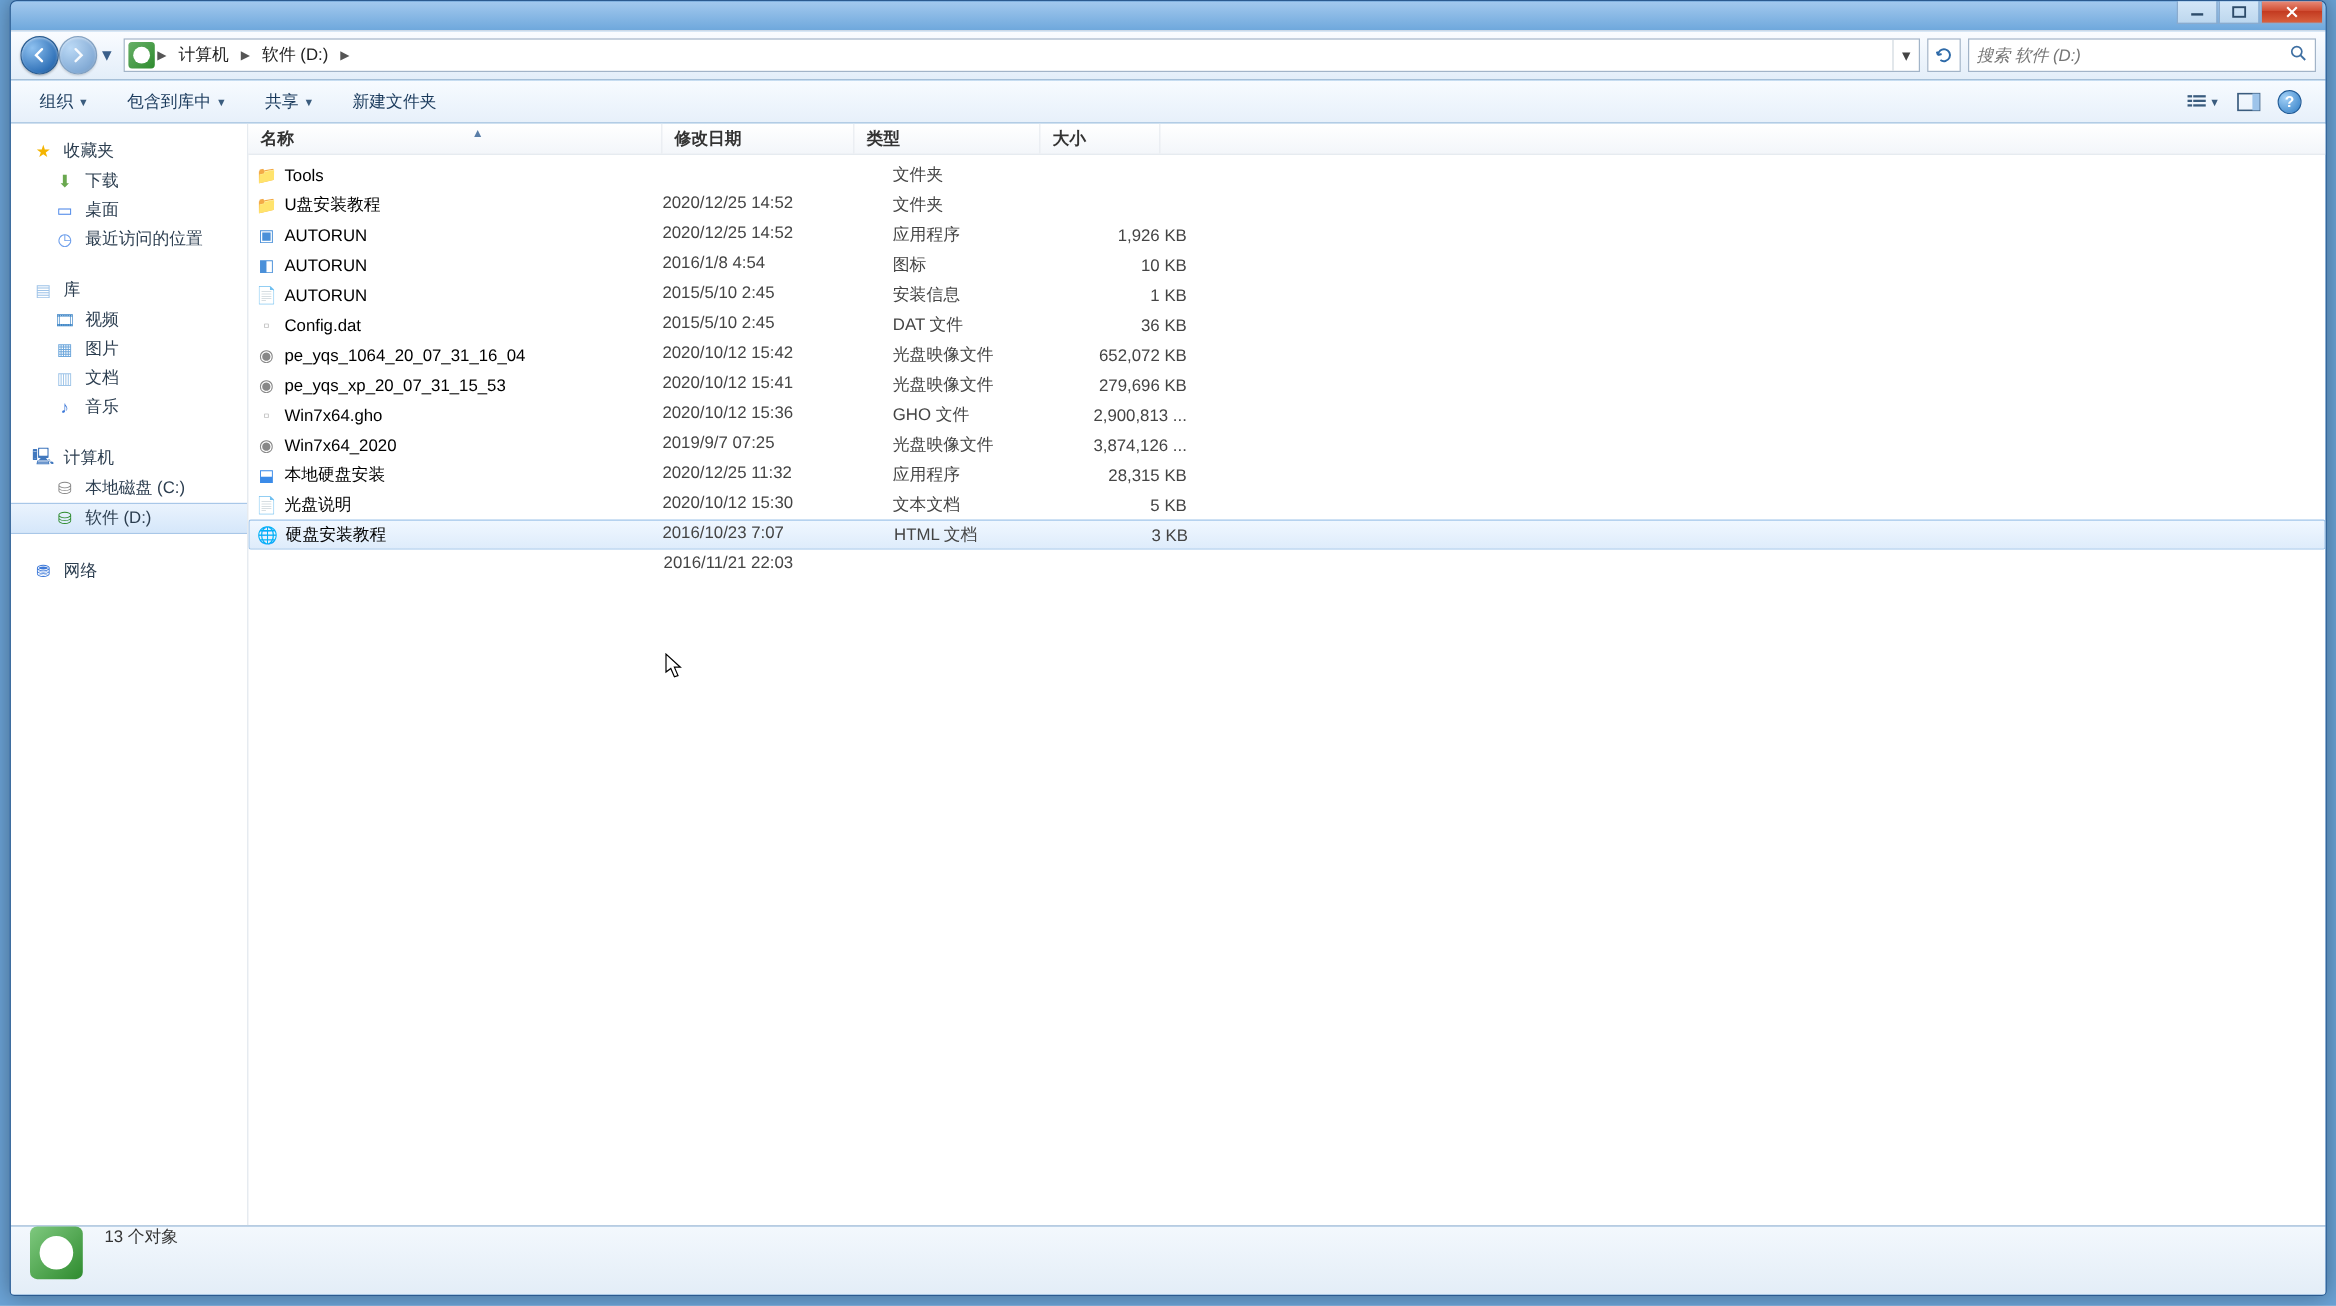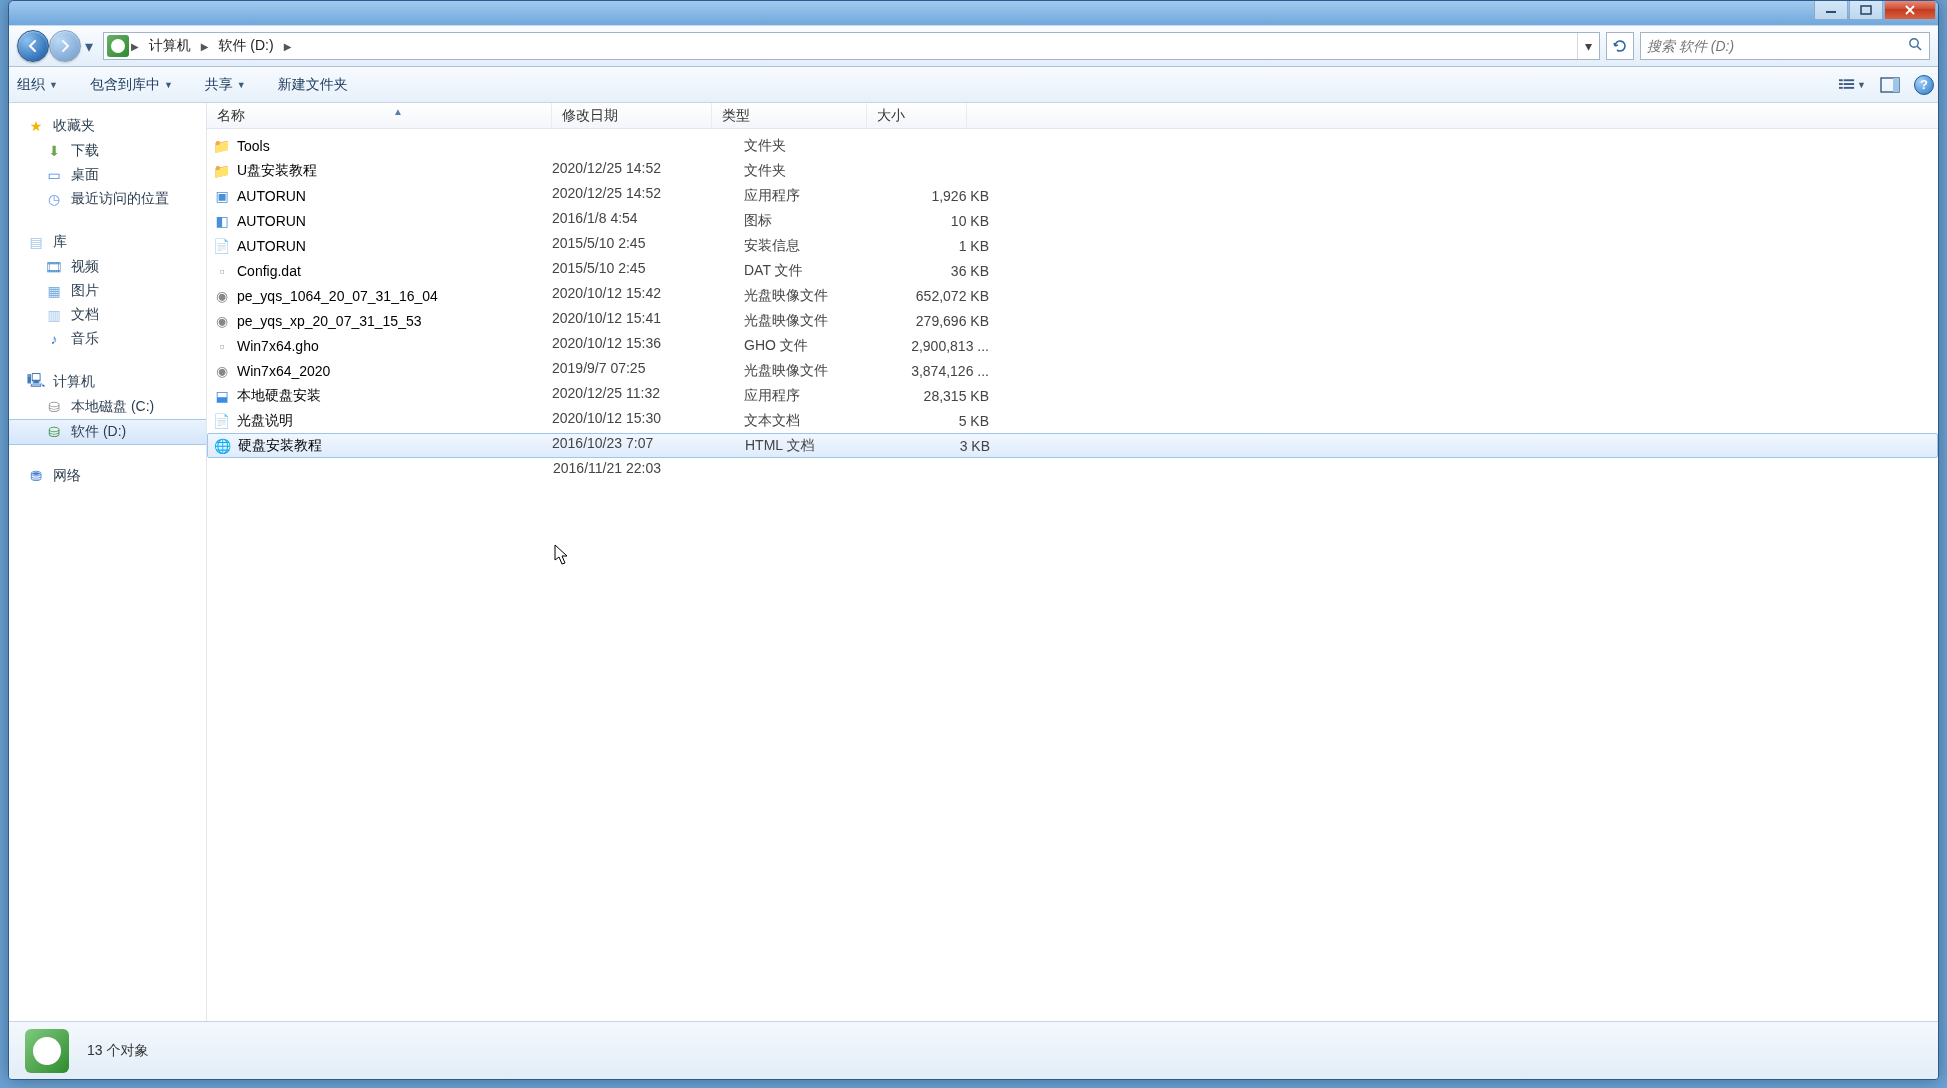--- a/index.html
+++ b/index.html
@@ -121,21 +121,21 @@
   background: transparent;
 }
 .searchbox .mag { color: #3e6fa2; font-size: 15px; }
 
 
 .toolbar {
   height: 36px;
   background: linear-gradient(to bottom, #f7fbff 0%, #e7f0fa 100%);
   border-bottom: 1px solid #c8d4e2;
   display: flex; align-items: center;
-  padding: 0 4px;
+  padding: 0 20px;
   gap: 24px;
   font-size: 14px; color: #1a3a5c;
 }
 .tool-item { display: flex; align-items: center; gap: 4px; height: 100%; padding: 0 4px; }
 .tool-item .dd { font-size: 9px; color: #3a5c7e; }
 .toolbar-right { margin-left: auto; display: flex; gap: 10px; align-items: center; }
 .tr-btn { width: 28px; height: 24px; display: flex; align-items: center; justify-content: center; color: #3a5c7e; }
 .tr-view { display: flex; align-items: center; gap: 2px; }
 .help-btn {
   width: 20px; height: 20px; border-radius: 50%;
@@ -191,21 +191,21 @@
 
 
 .filelist { flex: 1; display: flex; flex-direction: column; font-size: 14px; }
 .columns {
   height: 26px;
   display: flex;
   border-bottom: 1px solid #e0e6ed;
   color: #333;
   background: linear-gradient(to bottom, #ffffff, #f3f6fa);
 }
-.col { display: flex; align-items: center; padding-left: 10px; border-right: 1px solid #e8ecf1; }
+.col { display: flex; align-items: center; padding-left: 10px; border-right: 1px solid #e8ecf1; font-weight: bold; }
 .col.name { width: 345px; }
 .col.date { width: 160px; text-align: center; }
 .col.type { width: 155px; }
 .col.size { width: 100px; justify-content: flex-start; }
 .col .sort { margin: -8px auto 0 auto; color: #5a7ea8; font-size: 10px; }
 
 .rows { flex: 1; overflow: auto; padding-top: 4px; }
 .row {
   height: 25px; display: flex; align-items: center;
   padding-left: 6px;
@@ -231,21 +231,21 @@
 .fico.gho { color: #aaa; }
 .fico.installer { color: #3b8be8; }
 .fico.txt { color: #888; }
 .fico.html { color: #3b8be8; }
 
 
 .statusbar {
   height: 58px;
   background: linear-gradient(to bottom, #f3f8fd 0%, #e3edf7 100%);
   border-top: 1px solid #c8d4e2;
-  display: flex; align-items: center;
+  display: flex; 
   padding: 0 16px;
   gap: 18px;
   font-size: 14px; color: #333;
 }
 .status-icon {
   width: 44px; height: 44px;
   background: linear-gradient(135deg, #7fc97f, #2e8b2e);
   border-radius: 6px;
   position: relative;
 }

